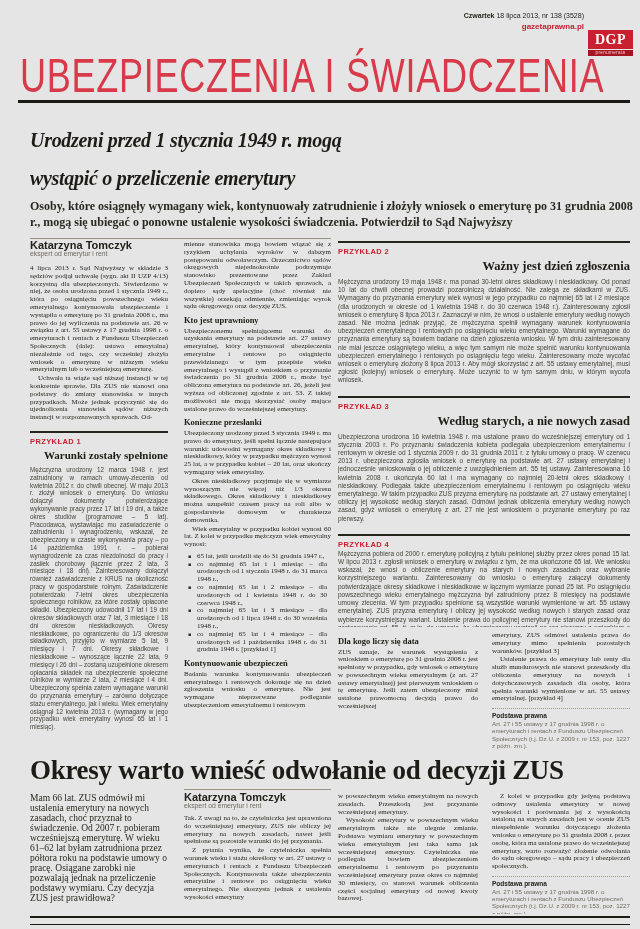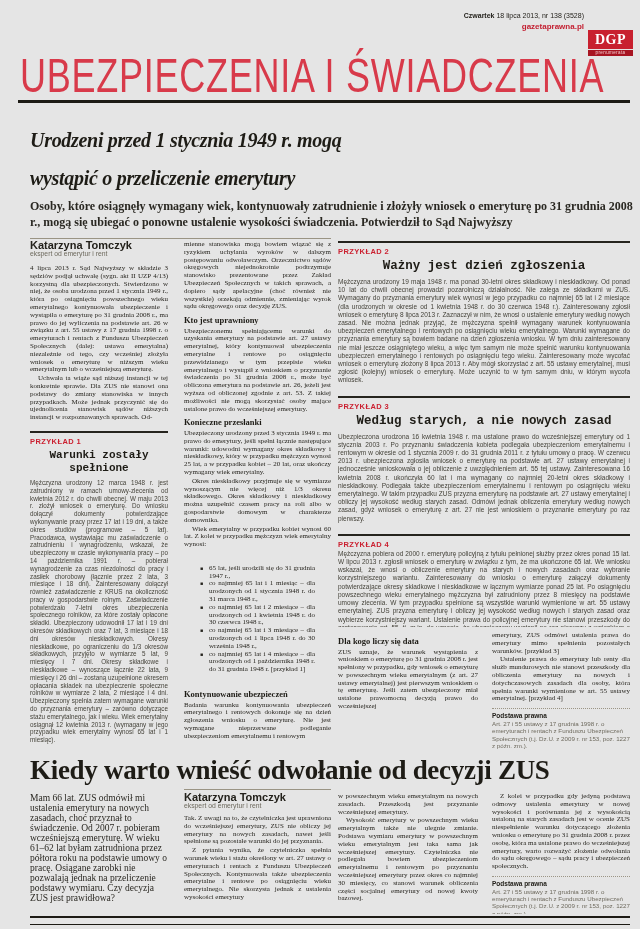--- a/index.html
+++ b/index.html
@@ -34,29 +34,29 @@
   .c1{left:30px;top:241px;width:138px;height:507px;}
   .c2{left:184px;top:241px;width:147px;height:507px;}
   .c3{left:338px;top:632px;width:140px;height:116px;}
   .c4{left:492px;top:632px;width:138px;height:118px;}
   .byline{margin-bottom:7px;}
   .byl-name{font-family:"Liberation Sans",sans-serif;font-weight:bold;font-size:11px;line-height:9px;color:#23211b;}
   .byl-role{font-family:"Liberation Sans",sans-serif;font-size:6.8px;line-height:8px;color:#6e6a5e;}
   h4.sub{margin:5px 0 2px 0;font-size:8.5px;line-height:9.5px;font-weight:bold;color:#1e1c16;
          font-family:"Liberation Serif",serif;text-align:left;}
   
-  ul.bul{margin:16px;padding:0;list-style:none;}
+  ul.bul{margin:4px;padding:0;list-style:none;}
   ul.bul li{position:relative;padding-left:9px;font-size:7px;line-height:7.8px;margin:0;}
   ul.bul li::before{content:"■";position:absolute;left:0;top:0;font-size:5px;color:#26241e;}
   
   .ex{border-top:2px solid #26241e;padding-top:4px;margin-top:9px;}
   .ex-label{font-family:"Liberation Sans",sans-serif;font-weight:bold;font-size:7.5px;
             letter-spacing:.4px;color:#cb2030;line-height:10px;}
-  .ex-title{font-family:Liberation Mono, monospace;font-weight:bold;font-size:11px;
-            line-height:13px;margin:2px 0 4px 0;color:#1e1c16;text-align:center;}
+  .ex-title{font-family:Liberation Serif, serif;font-weight:bold;font-size:11px;
+            line-height:13px;margin:2px 0 4px 0;color:#1e1c16;text-align:right;}
   .ex-text{font-family:"Liberation Sans",sans-serif;font-size:6.3px;line-height:7.8px;
            color:#45433a;text-align:justify;}
   .ex-panel{position:absolute;left:338px;top:241px;width:292px;height:386px;overflow:hidden;}
   .ex-panel .ex{margin:0 0 11px 0;}
   .ex-panel .ex-title{font-size:12.5px;line-height:15px;}
   .ex-panel .ex-text{font-size:6.5px;line-height:8.2px;}
   
   .legal{border-top:1px dotted #9b9585;margin-top:5px;padding-top:3px;text-align:left;}
   .legal-title{font-family:"Liberation Sans",sans-serif;font-weight:bold;font-size:6.5px;
                line-height:8px;color:#23211b;}
@@ -154,21 +154,21 @@
 
   <div class="col c4">
     <p>emerytury, ZUS odmówi ustalenia prawa do emerytury mimo spełnienia pozostałych warunków. [przykład 3]</p>
     <p class="ind">Ustalenie prawa do emerytury lub renty dla służb mundurowych nie stanowi przeszkody dla obliczenia emerytury na nowych i dotychczasowych zasadach dla osoby, która spełnia warunki wymienione w art. 55 ustawy emerytalnej. [przykład 4]</p>
     <div class="legal">
       <div class="legal-title">Podstawa prawna</div>
       <div class="legal-text">Art. 27 i 55 ustawy z 17 grudnia 1998 r. o emeryturach i rentach z Funduszu Ubezpieczeń Społecznych (t.j. Dz.U. z 2009 r. nr 153, poz. 1227 z późn. zm.).</div>
     </div>
   </div>
 
-  <div class="qa-head">Kiedy warto wnieść odwołanie od decyzji ZUS</div>
+  <div class="qa-head">Okresy warto wnieść odwołanie od decyzji ZUS</div>
 
   <div class="qa-q">Mam 66 lat. ZUS odmówił mi ustalenia emerytury na nowych zasadach, choć przyznał to świadczenie. Od 2007 r. pobieram wcześniejszą emeryturę. W wieku 61–62 lat byłam zatrudniona przez półtora roku na podstawie umowy o pracę. Osiągane zarobki nie pozwalają jednak na przeliczenie podstawy wymiaru. Czy decyzja ZUS jest prawidłowa?</div>
 
   <div class="col q2">
     <div class="byline">
       <div class="byl-name">Katarzyna Tomczyk</div>
       <div class="byl-role">ekspert od emerytur i rent</div>
     </div>
     <p>Tak. Z uwagi na to, że czytelniczka jest uprawniona do wcześniejszej emerytury, ZUS nie obliczy jej emerytury na nowych zasadach, nawet jeśli spełnione są pozostałe warunki do jej przyznania.</p>
     <p class="ind">Z pytania wynika, że czytelniczka spełnia warunek wieku i stażu określony w art. 27 ustawy o emeryturach i rentach z Funduszu Ubezpieczeń Społecznych. Kontynuowała także ubezpieczenia emerytalne i rentowe po osiągnięciu wieku emerytalnego. Nie skorzysta jednak z ustalenia wysokości emerytury</p>

